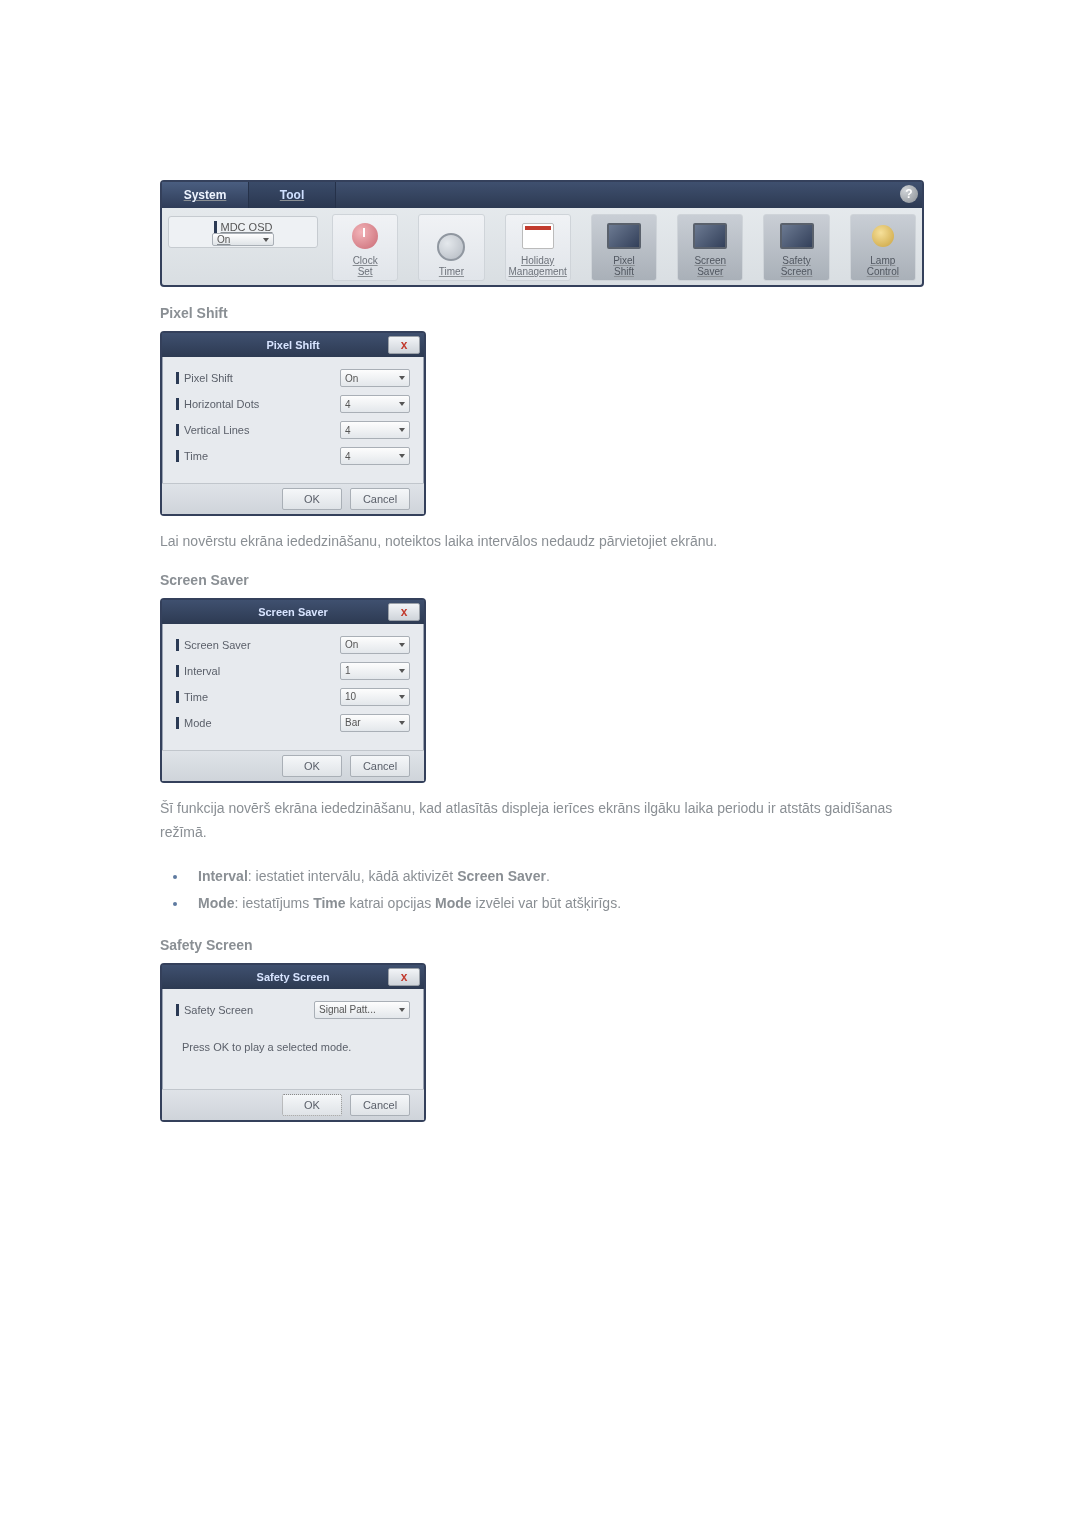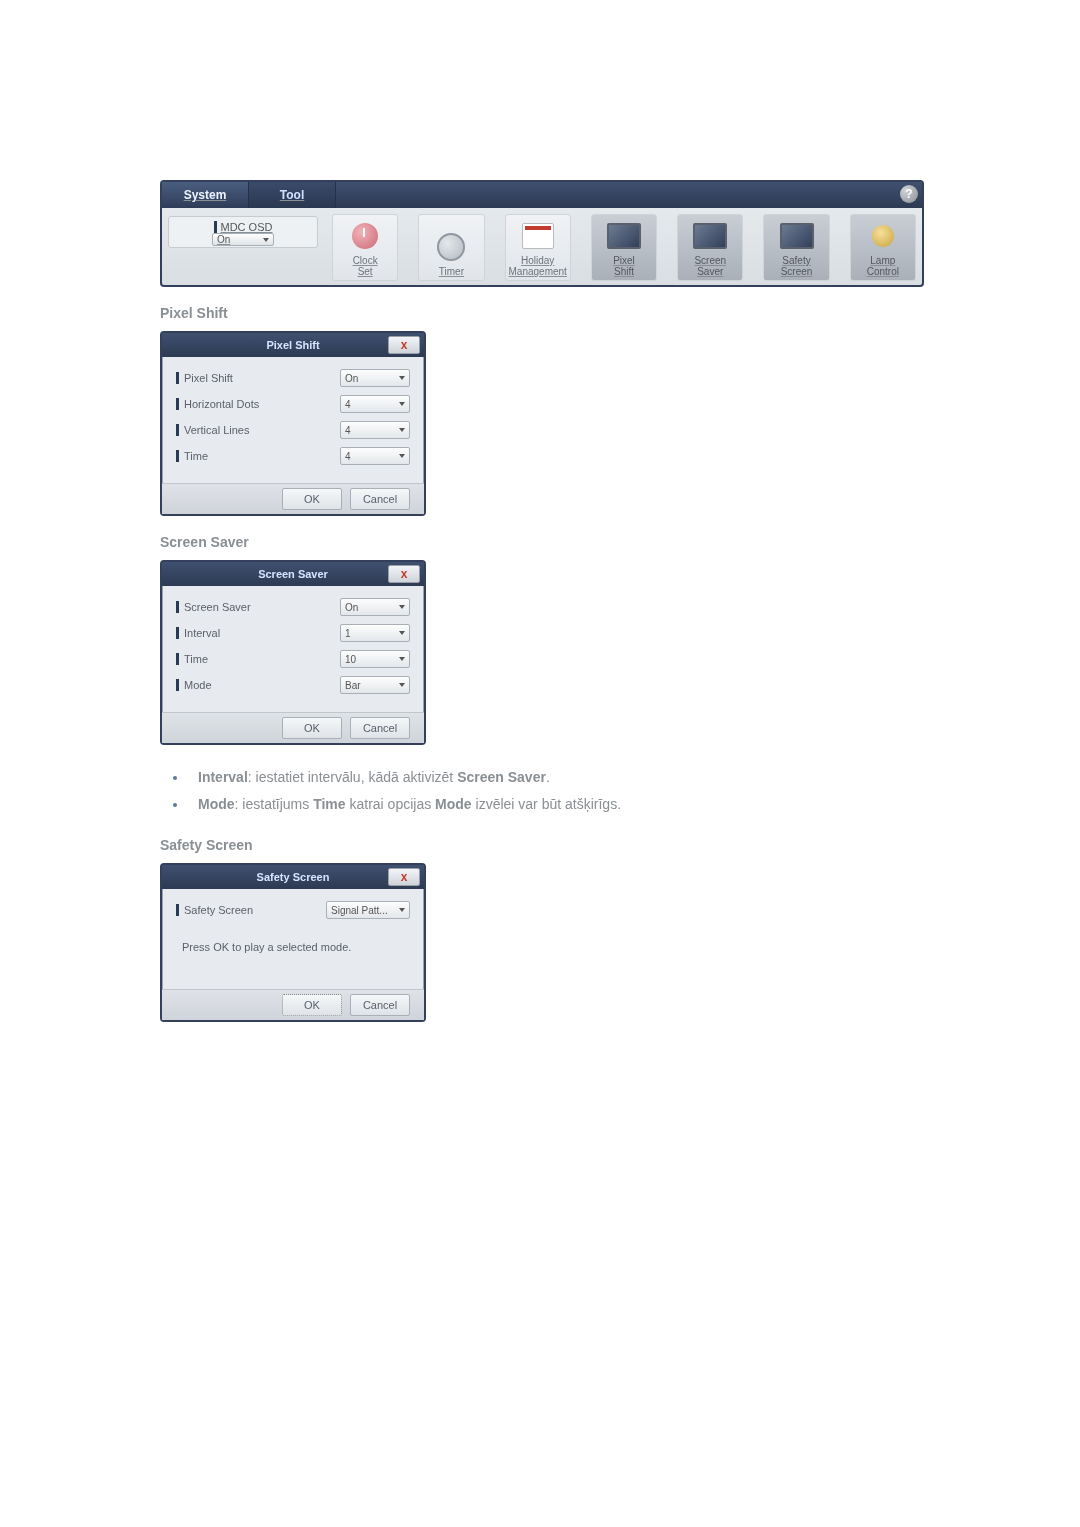--- a/index.html
+++ b/index.html
@@ -233,21 +233,21 @@
     border: 1px solid #a9afb6;
     border-radius: 2px;
     font-size: 10px;
     color: #555;
     display: flex;
     align-items: center;
     justify-content: space-between;
     padding: 0 4px;
     box-sizing: border-box;
   }
-  .dlg-select.wide { width: 84px; }
+  .dlg-select.wide { width: 96px; }
   .dlg-select .caret {
     width: 0; height: 0;
     border-left: 3px solid transparent;
     border-right: 3px solid transparent;
     border-top: 4px solid #555;
   }
   .dlg-instr {
     font-size: 11px;
     color: #5b606a;
     margin: 22px 0 26px 6px;
@@ -423,20 +423,21 @@
           <span class="caret"></span>
         </div>
       </div>
     </div>
     <div class="dlg-footer">
       <div class="dlg-btn">OK</div>
       <div class="dlg-btn">Cancel</div>
     </div>
   </div>
 
+  <p class="body-text">Lai novērstu ekrāna iededzināšanu, noteiktos laika intervālos nedaudz pārvietojiet ekrānu.</p>
 
   <div class="sub-title">Screen Saver</div>
 
   <div class="dialog">
     <div class="dlg-title">
       <span>Screen Saver</span>
       <div class="dlg-close">
           <span>x</span>
         </div>
     </div>
@@ -469,20 +470,21 @@
           <span class="caret"></span>
         </div>
       </div>
     </div>
     <div class="dlg-footer">
       <div class="dlg-btn">OK</div>
       <div class="dlg-btn">Cancel</div>
     </div>
   </div>
 
+  <p class="body-text">Šī funkcija novērš ekrāna iededzināšanu, kad atlasītās displeja ierīces ekrāns ilgāku laika periodu ir atstāts gaidīšanas režīmā.</p>
 
   <ul class="doc-list">
     <li>
       <span class="strong">Interval</span><span>: iestatiet intervālu, kādā aktivizēt </span><span class="strong">Screen Saver</span><span>.</span>
     </li>
     <li>
       <span class="strong">Mode</span><span>: iestatījums </span><span class="strong">Time</span><span> katrai opcijas </span><span class="strong">Mode</span><span> izvēlei var būt atšķirīgs.</span>
     </li>
   </ul>
 

